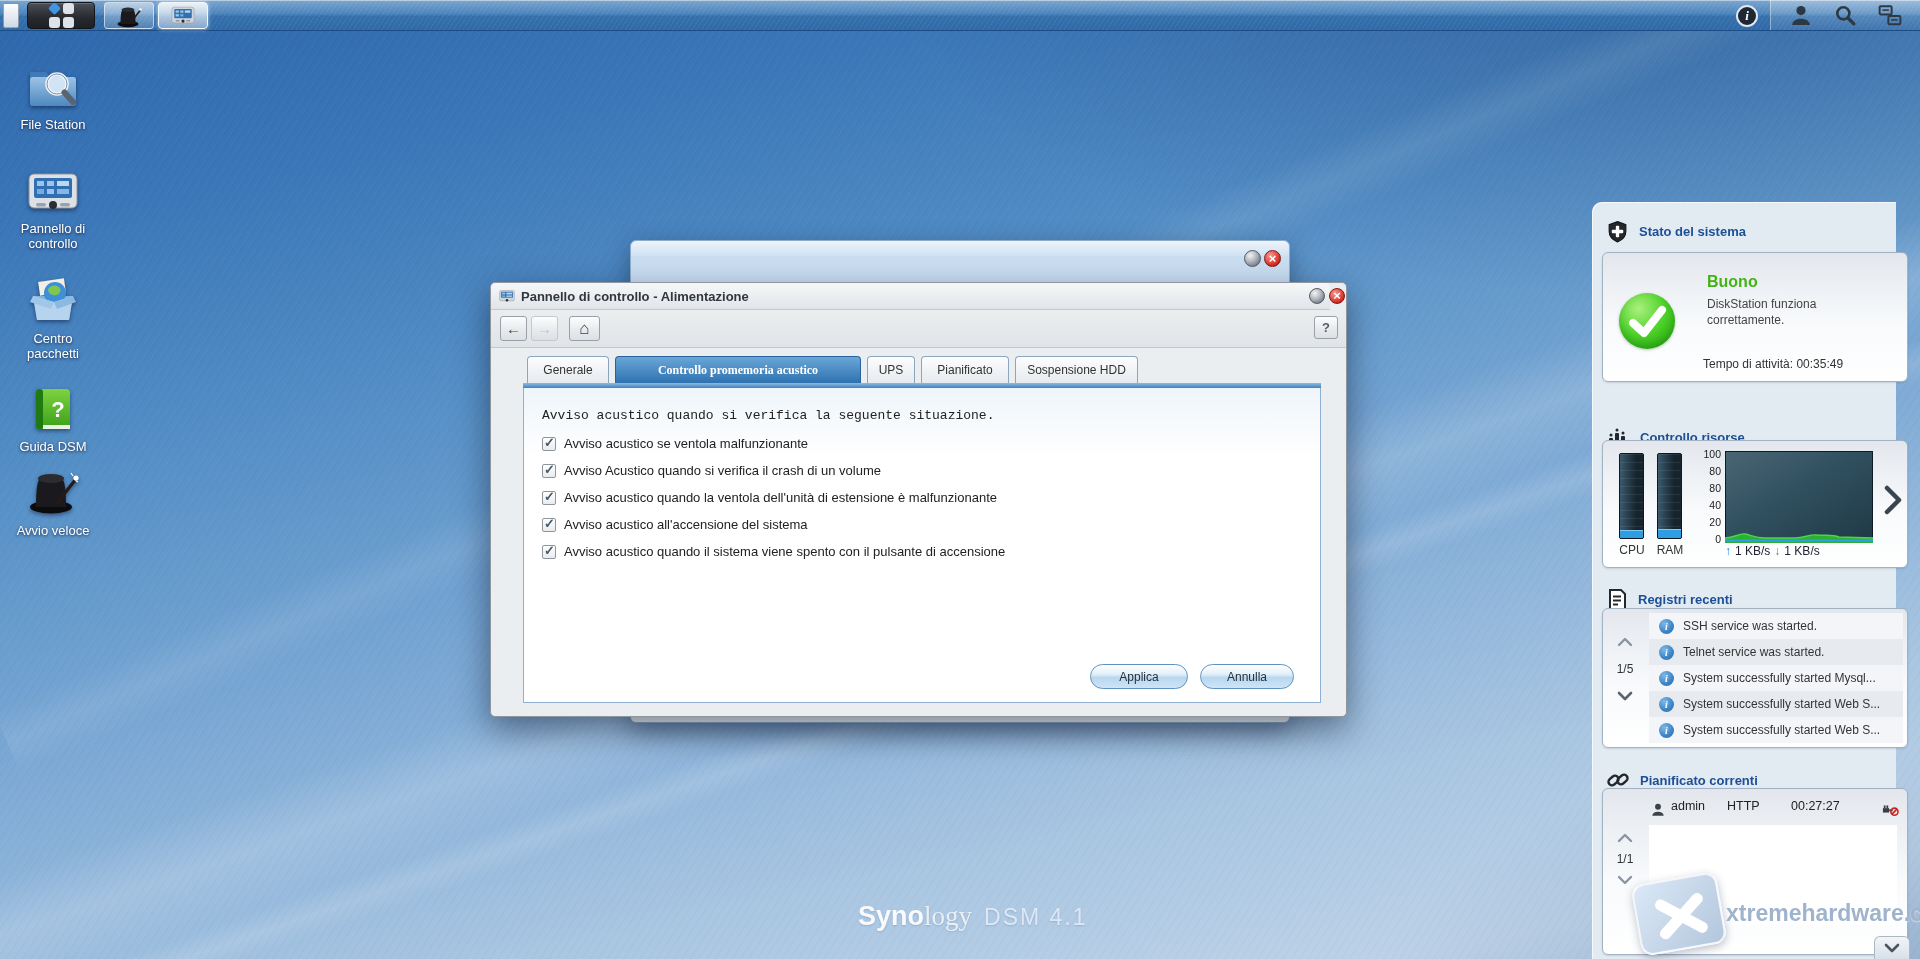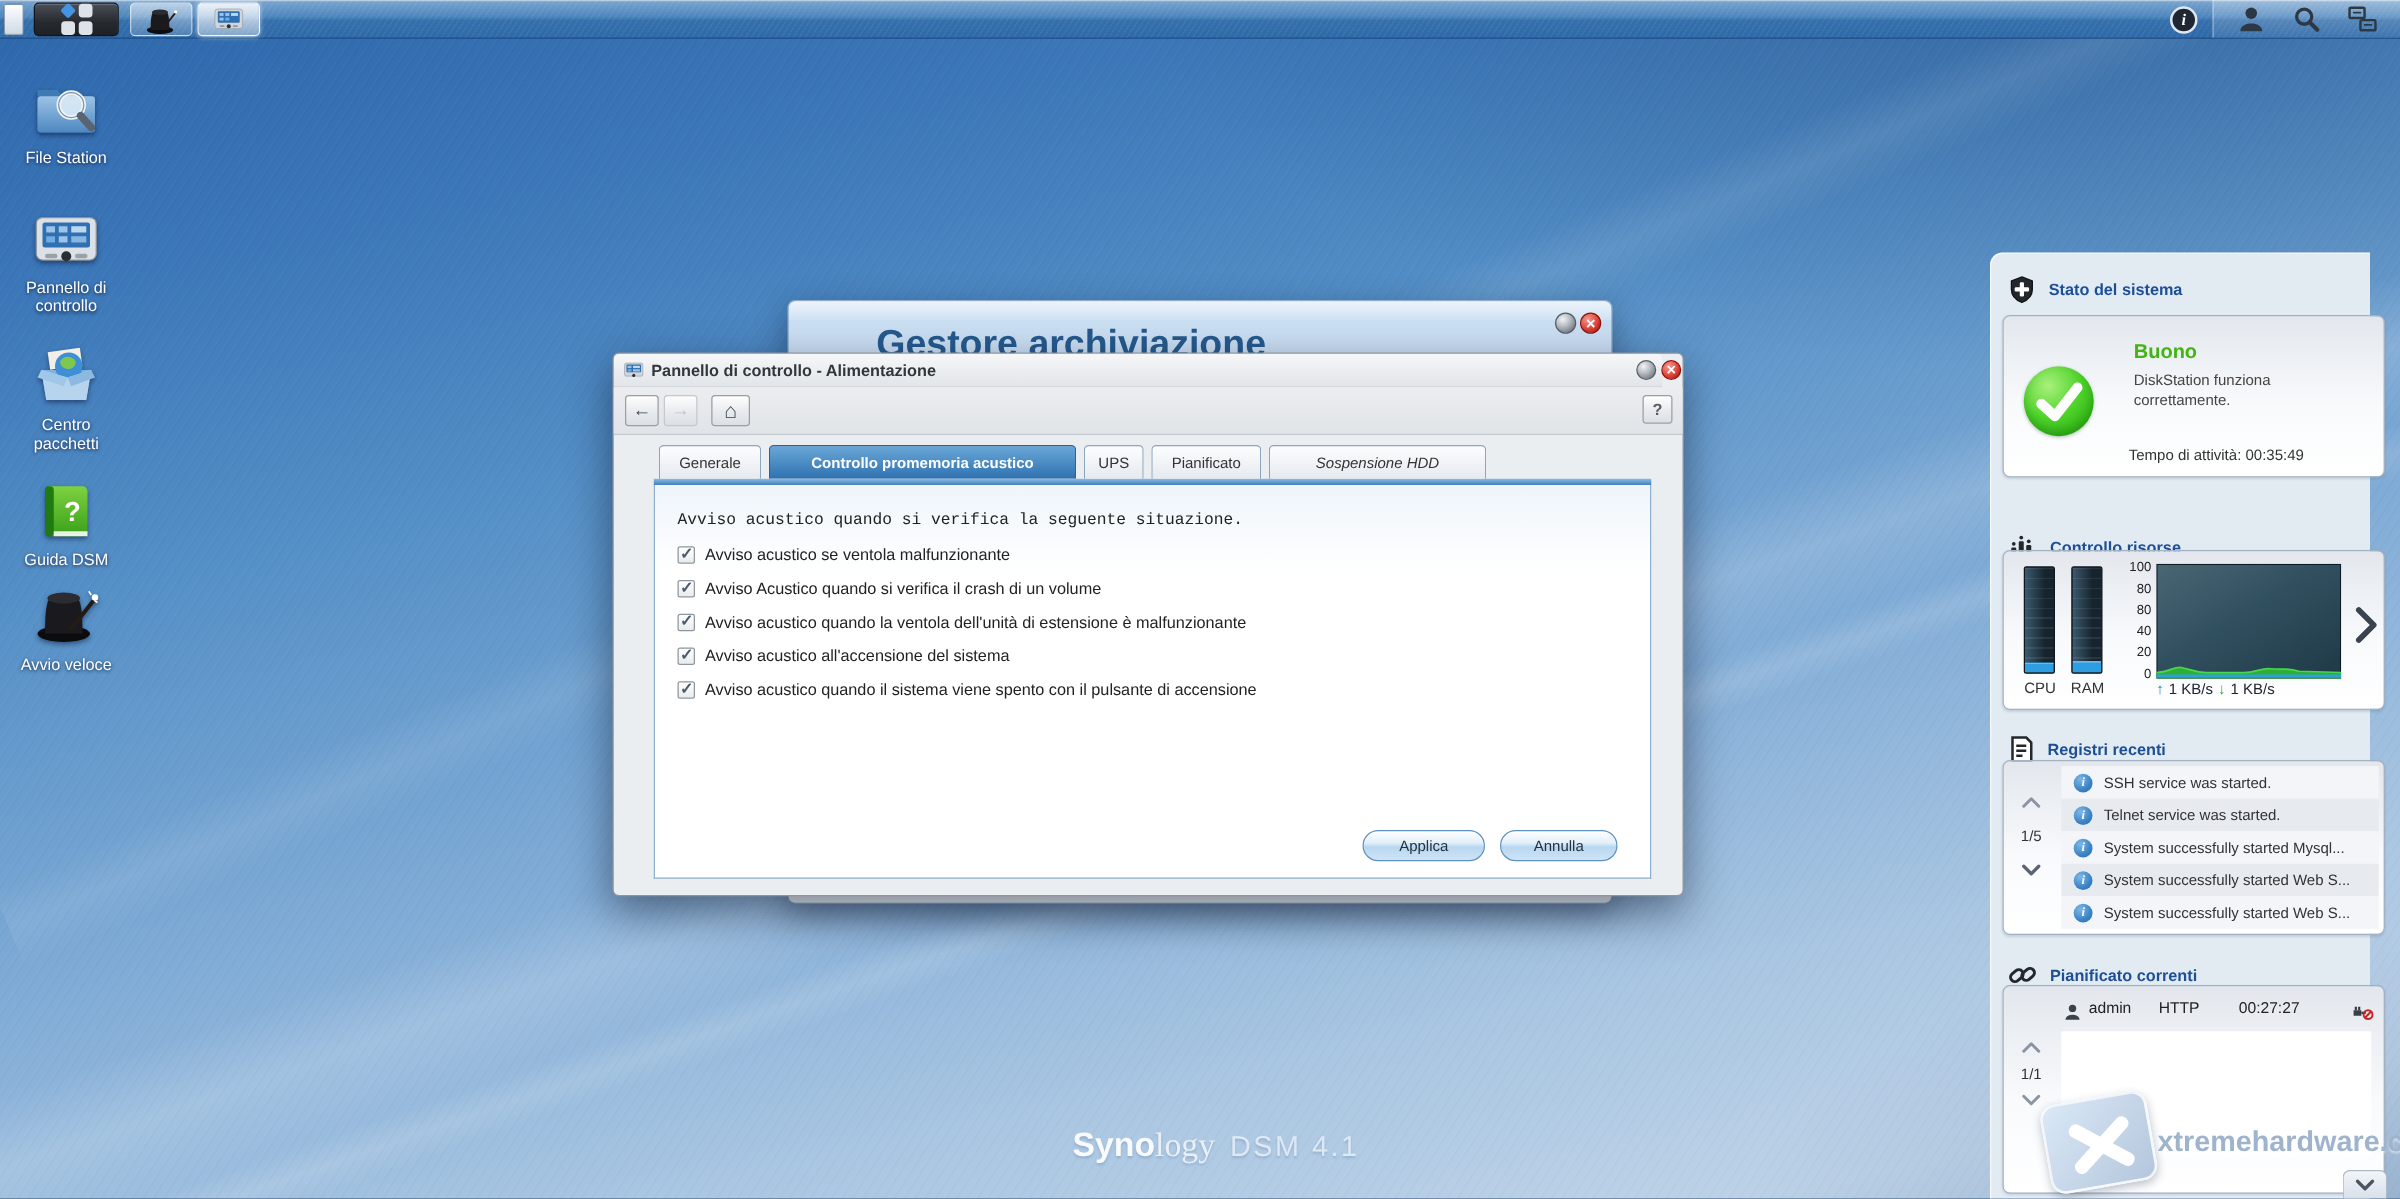--- a/index.html
+++ b/index.html
@@ -88,22 +88,22 @@
     font-size:15px; font-weight:bold; color:#3c434a; display:flex; align-items:center; justify-content:center; }
   .navbtn.back { left:9px; }
   .navbtn.fwd  { left:40px; color:#bfc4c9; border-color:#c4c9ce; cursor:default; }
   .navbtn.home { left:78px; width:31px; font-size:17px; }
   .navbtn.help { left:auto; right:8px; width:24px; height:23px; font-size:13px; color:#565c63; }
   .tabs { position:absolute; top:73px; left:36px; display:flex; gap:6px; z-index:2; }
   .tab { height:27px; line-height:26px; text-align:center; font-size:12px; color:#333; cursor:pointer;
     border:1px solid #8ca6bd; border-bottom:none; border-radius:4px 4px 0 0;
     background:linear-gradient(#fcfdfe,#e6eaee); }
   .tab.active { background:linear-gradient(#6aa7d8,#2e72b0); color:#fff; font-weight:bold;
-    border-color:#2a62a0; }
-  .t0{width:82px;} .t1{width:246px;} .t2{width:48px;} .t3{width:88px;} .t4{width:174px;font-style:italic;}
+    border-color:#2a62a0;font-family:Liberation Serif, serif; }
+  .t0{width:82px;} .t1{width:246px;} .t2{width:48px;} .t3{width:88px;} .t4{width:123px;}
   .tab-bar { position:absolute; top:100px; left:32px; width:798px; height:5px;
     background:linear-gradient(#8abbe4,#4380bd); }
   .panel { position:absolute; top:105px; left:32px; width:798px; height:315px;
     border:1px solid #8fb2d2; border-top:none;
     background:linear-gradient(180deg,#eef5fb,#ffffff 22%); }
   .desc { position:absolute; left:18px; top:20px; font-size:13px; color:#222;font-family:Liberation Mono, monospace; }
   .cbrow { position:absolute; left:18px; display:flex; align-items:center; gap:8px; cursor:pointer; }
   .cb { width:14px; height:14px; border:1px solid #8e959c; border-radius:2px; flex:0 0 14px;
     background:linear-gradient(#fff,#e9ebed); position:relative; }
   .cb i { position:absolute; left:1px; top:-3px; font-style:normal; font-size:13px; font-weight:bold; color:#4a5b6e; }
@@ -312,21 +312,20 @@
       <line x1="30" y1="36" x2="49" y2="12" stroke="#241c14" stroke-width="3.2" stroke-linecap="round"></line>
       <circle cx="49" cy="11" r="2.6" fill="#fff"></circle>
       <line x1="44" y1="6" x2="46" y2="9" stroke="#fff" stroke-width="1.2"></line>
       <line x1="51" y1="15" x2="48.5" y2="13.5" stroke="#fff" stroke-width="1.2"></line>
     </svg>
     <span class="dlabel">Avvio veloce</span>
   </div>
 
   <section class="bg-window">
     <div class="bgw-top"></div>
-    <h1 class="bgw-title">Gestore archiviazione</h1>
     <div class="sphere-btn" style="left:613px;top:9px"></div>
     <div class="close-btn" style="left:633px;top:9px">×</div>
     <div class="bgw-footer"></div>
   </section>
 
   <section class="dialog">
     <div class="dlg-titlebar">
       <svg width="16" height="14" viewBox="0 0 52 44">
         <rect x="2" y="4" width="48" height="34" rx="5" fill="#cfd5da" stroke="#6b737b"></rect>
         <rect x="7" y="8" width="38" height="20" rx="2" fill="#2f6fb2"></rect>

